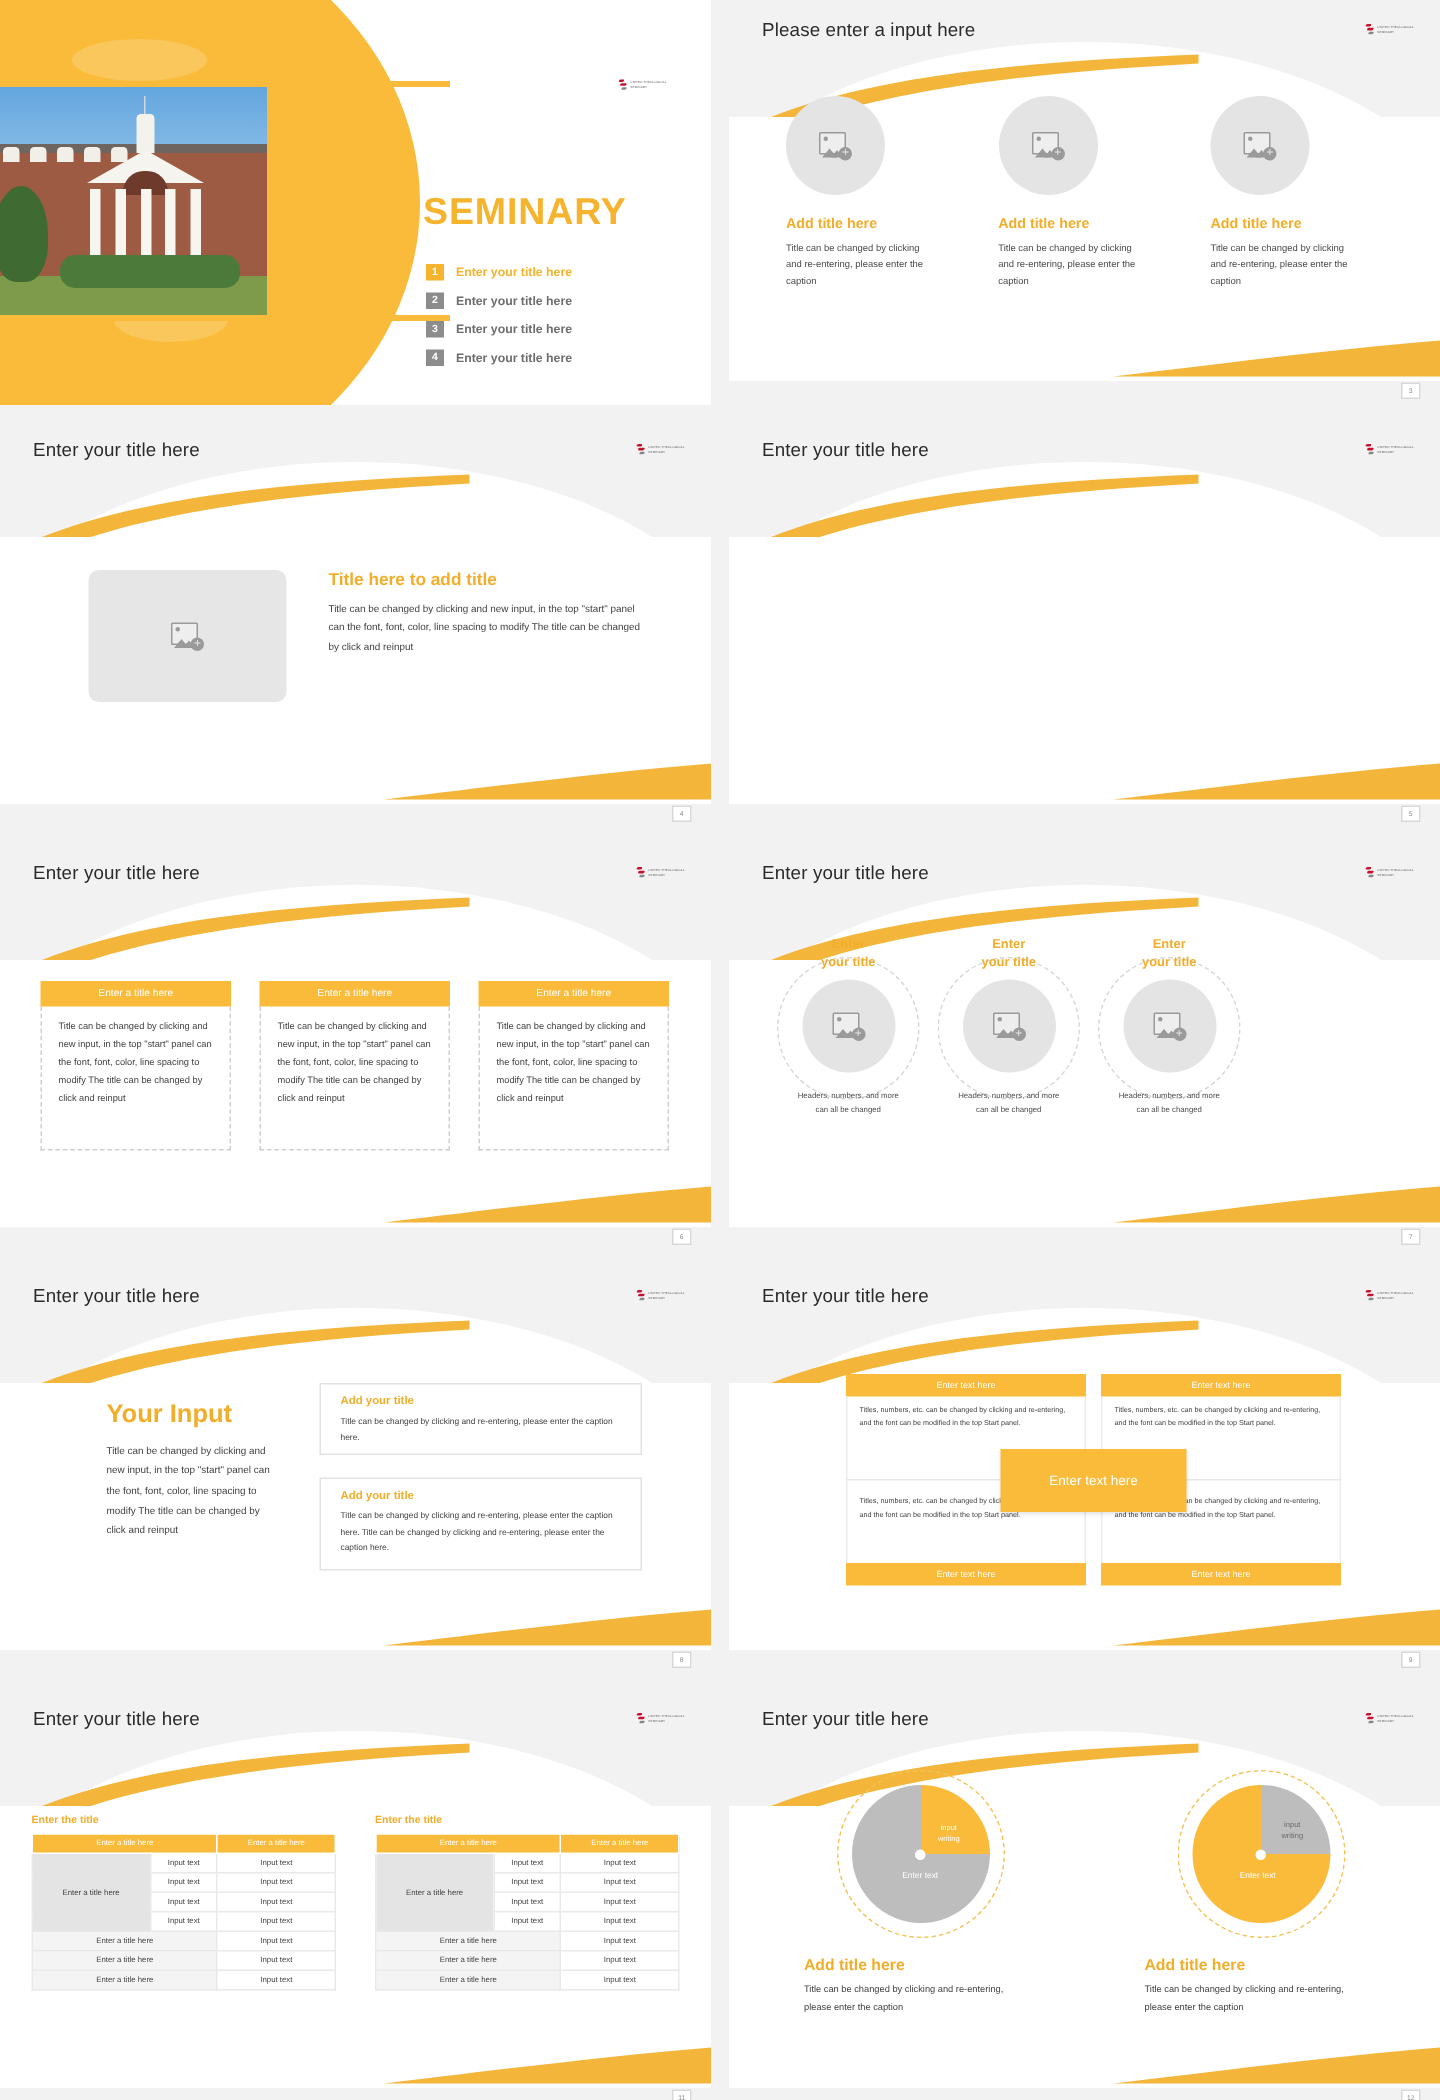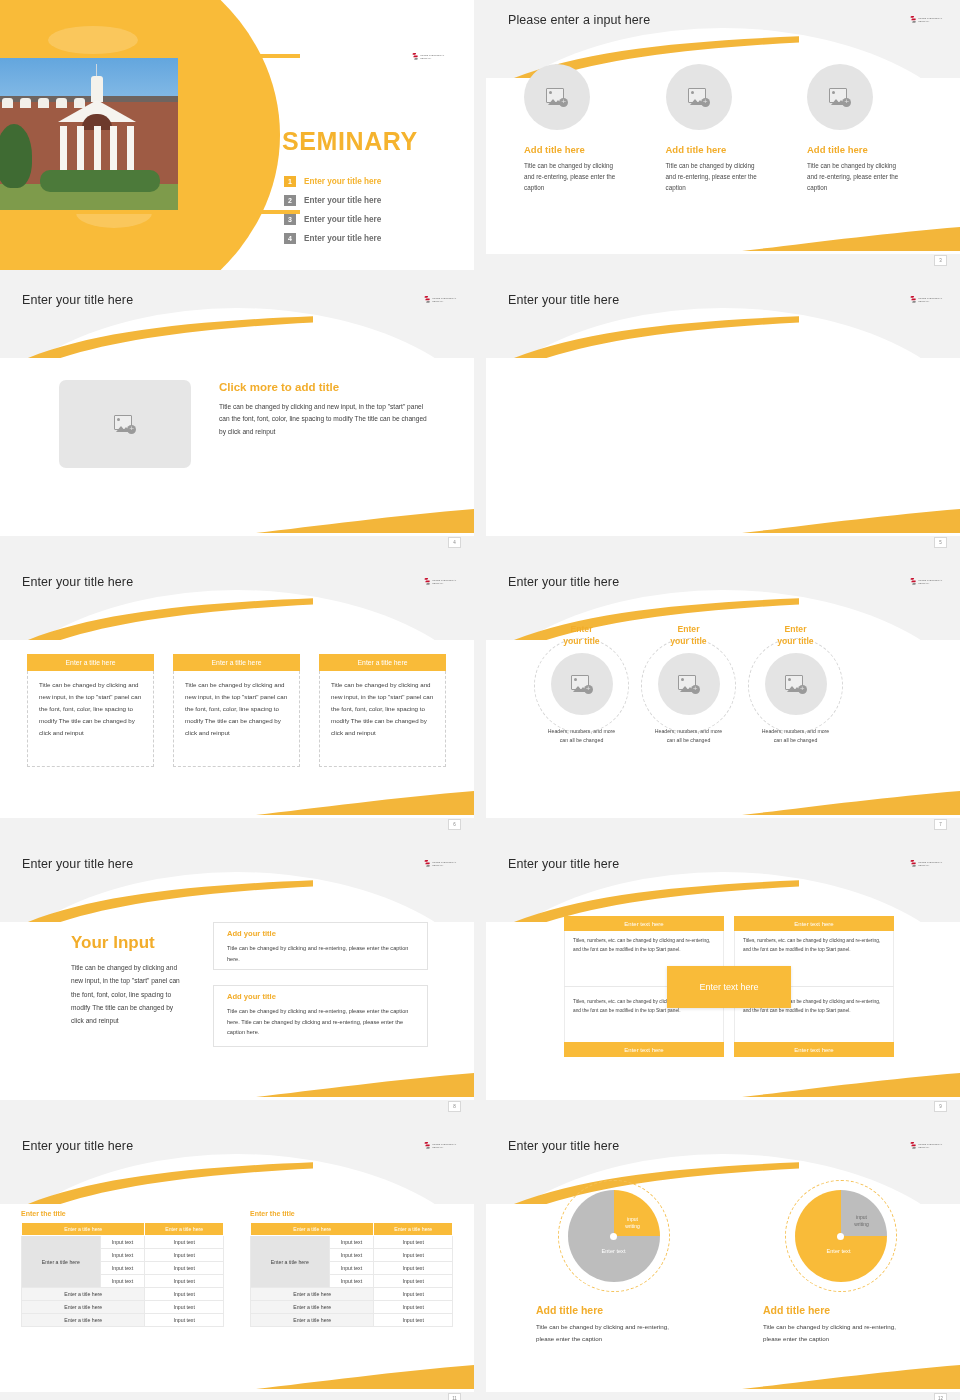--- a/index.html
+++ b/index.html
@@ -189,21 +189,21 @@
   .s3-t { position:absolute; left:219px; top:101px; font-size:11.5px; font-weight:bold; color:#f2ad2b;}
   .s3-d { position:absolute; left:219px; top:121px; width:212px; font-size:6.6px; line-height:12.3px; color:#3f3f3f;}
 
   
   .s5-wrap { position:absolute; left:27px; top:92px; display:flex; gap:19px; }
   .s5-card { width:127px; }
   .s5-h { height:17px; background:#f9bb39; color:#fff; font-size:6.8px; display:flex;align-items:center;justify-content:center;}
   .s5-b { border-left:1px dashed #cfcfcf; border-right:1px dashed #cfcfcf; border-bottom:1px dashed #cfcfcf; padding:8px 11px 10px; font-size:6.2px; line-height:12px; color:#3f3f3f; min-height:96px;}
 
   
-  .s6-wrap{ position:absolute; left:42px; top:62px; display:flex; }
+  .s6-wrap{ position:absolute; left:26px; top:62px; display:flex; }
   .s6-unit{ position:relative; width:107px; text-align:center; }
   .s6-ring{ position:absolute; left:6px; top:14px; width:95px; height:95px; border:1px dashed #d6d6d6; border-radius:50%;}
   .s6-t{ position:relative; z-index:2; font-size:8.6px; font-weight:bold; color:#f2ad2b; line-height:11.5px;}
   .s6-circ{ position:relative; z-index:2; width:62px; height:62px; margin:6px auto 0;}
   .s6-c{ position:relative; z-index:2; margin-top:12px; font-size:5.2px; line-height:8.5px; color:#4a4a4a;}
 
   
   .s7-t{ position:absolute; left:71px; top:89px; font-size:17px; font-weight:bold; color:#f2ad2b;}
   .s7-d{ position:absolute; left:71px; top:117px; width:116px; font-size:6.6px; line-height:13.3px; color:#3f3f3f;}
   .s7-card{ position:absolute; left:213px; border:1px solid #e2e2e2; padding:6px 13px 8px; width:215px;}
@@ -421,21 +421,21 @@
 
     <div class="s3-box">
       <span class="imgicon">
           <i class="fr"></i>
           <i class="sn"></i>
           <i class="mt"></i>
           <i class="mt2"></i>
           <i class="pl">+</i>
         </span>
     </div>
-    <div class="s3-t">Click more to add title</div>
+    <div class="s3-t">Title here to add title</div>
     <div class="s3-d">Title can be changed by clicking and new input, in the top "start" panel can the font, font, color, line spacing to modify The title can be changed by click and reinput</div>
 
     <div class="foot-swoosh">
       <svg width="230" height="30" viewBox="0 0 230 30">
           <path d="M230 4 C150 10 60 22 0 29 L230 29 Z" fill="#f3b63a"></path>
         </svg>
     </div>
     <div class="footbar"></div>
     <div class="pagebadge">4</div>
   </div>

